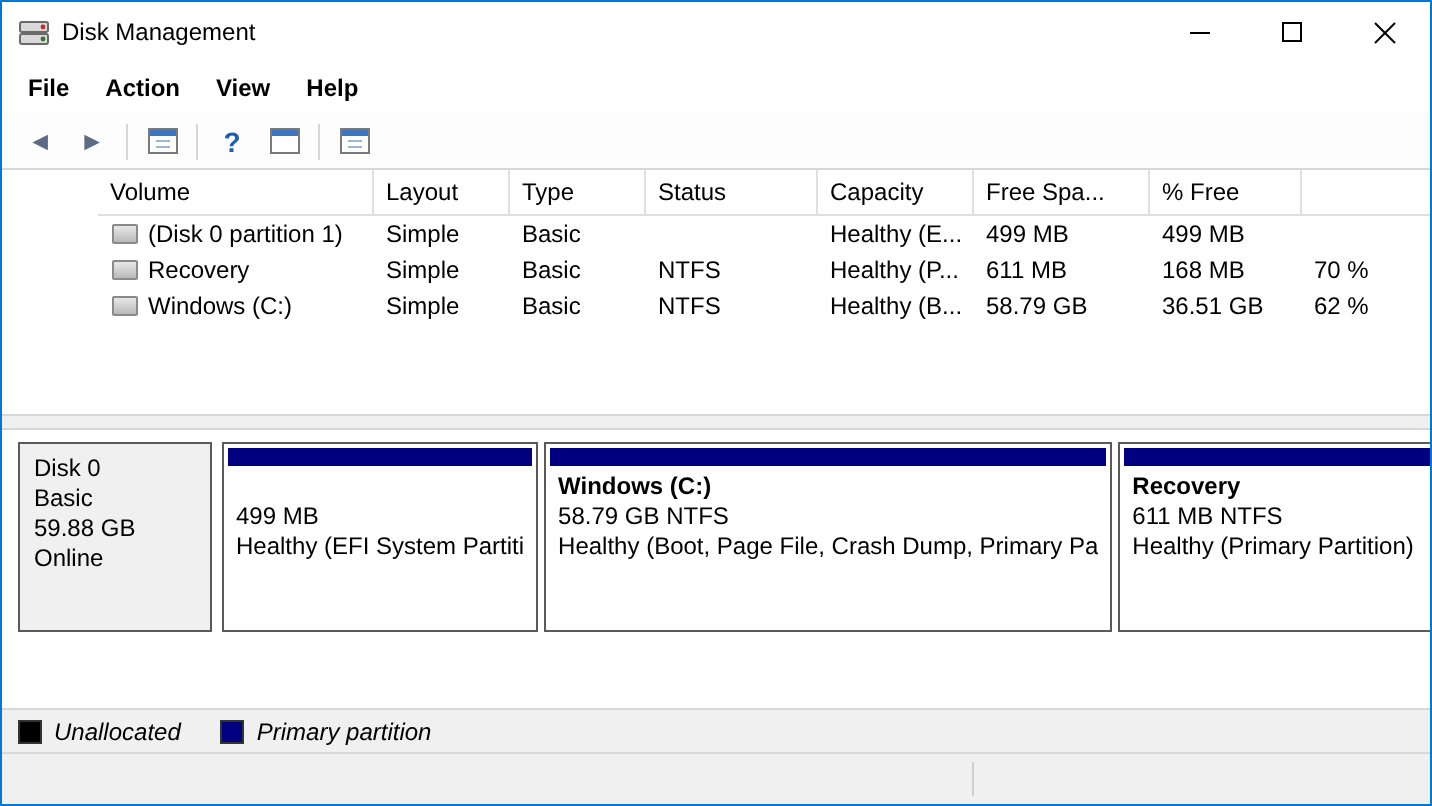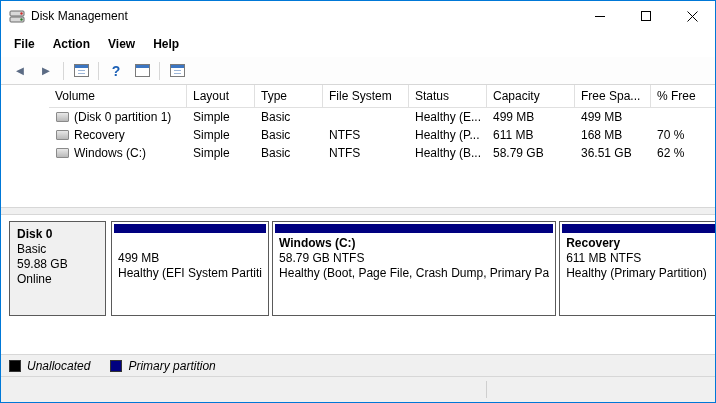--- a/index.html
+++ b/index.html
@@ -39,21 +39,21 @@
   .cell.vol { display:flex; align-items:center; gap:5px; padding-left:7px; }
   .vol-icon { width:13px; height:10px; flex:0 0 13px; border:1px solid #8a8a8a; background:linear-gradient(#e8e8e8,#b9b9b9); display:inline-block; border-radius:1px; }
 
   
   .splitter { flex:0 0 8px; background:#f0f0f0; border-top:1px solid #d7d7d7; border-bottom:1px solid #d7d7d7; }
 
   
   .disk-panel { flex:1 1 auto; background:#fff; padding:6px 8px; overflow:hidden; }
   .disk-row { display:flex; height:95px; }
   .disk-label-box { flex:0 0 97px; border:1px solid #5a5a5a; background:#f0f0f0; padding:5px 7px; line-height:15px; margin-right:5px; }
-  .disk-name { font-weight:bold; }
+  .disk-name { font-weight:normal; }
   .partitions { flex:1 1 auto; display:flex; gap:3px; }
   .part { border:1px solid #5a5a5a; background:#fff; padding:2px; display:flex; flex-direction:column; }
   .part-bar { height:9px; flex:0 0 9px; }
   .part-text { padding:3px 4px 0 4px; line-height:15px; }
   .part-name { font-weight:bold; min-height:15px; white-space:nowrap; overflow:hidden; }
   .part-line { white-space:nowrap; overflow:hidden; }
   .p1 { flex:0 0 26%; } .p2 { flex:1 1 auto; } .p3 { flex:0 0 26.5%; }
 
   
   .legend { flex:0 0 22px; background:#f0f0f0; border-top:1px solid #d7d7d7; display:flex; align-items:center; padding-left:8px; gap:6px;font-style:italic; }
@@ -124,21 +124,20 @@
     <span class="tb-btn">
         <span class="mini-window-icon grid"></span>
       </span>
   </div>
 
   <div class="volume-panel">
     <div class="vol-grid vol-header">
       <div class="hcell">Volume</div>
       <div class="hcell">Layout</div>
       <div class="hcell">Type</div>
-      <div class="hcell">File System</div>
       <div class="hcell">Status</div>
       <div class="hcell">Capacity</div>
       <div class="hcell">Free Spa...</div>
       <div class="hcell">% Free</div>
       <div class="hcell"></div>
     </div>
 
     <div class="vol-grid vol-row">
       <div class="cell vol">
           <span class="vol-icon"></span>

